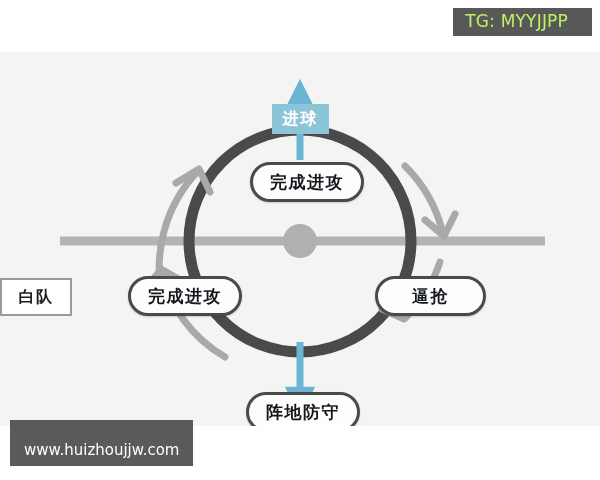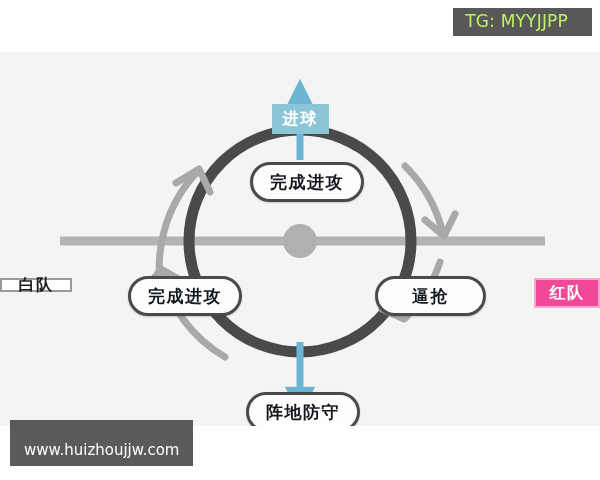--- a/index.html
+++ b/index.html
@@ -107,21 +107,21 @@
     z-index: 22;
     white-space: nowrap;
     text-shadow: 0 0 1px rgba(255,255,255,.35);
   }
   #box-goal     { left: 272px; top: 52px;  width: 57px; height: 30px; }
 
   
   #team-white {
     position: absolute;
     left: 0px; top: 226px;
-    width: 72px; height: 14px;
+    width: 72px; height: 38px;
     background: #ffffff;
     border: 2px solid #9a9a9a;
     color: #1b1b1b;
     font-weight: bold;
     font-size: 16px;
     letter-spacing: 1.5px;
     display: flex; align-items: center; justify-content: center;
     z-index: 24;
     box-sizing: border-box;
   }
@@ -195,23 +195,20 @@
     <div class="pill" id="node-press">
       <span>逼抢</span>
     </div>
     <div class="pill" id="node-organize">
       <span>完成进攻</span>
     </div>
 
     <div id="team-white">
       <span>白队</span>
     </div>
-    <div id="team-red">
-      <span>红队</span>
-    </div>
 
   </div>
 
   <div id="tg-tag">
     <span>TG: MYYJJPP</span>
   </div>
 
   <div id="watermark">
     <span>www.huizhoujjw.com</span>
   </div>

